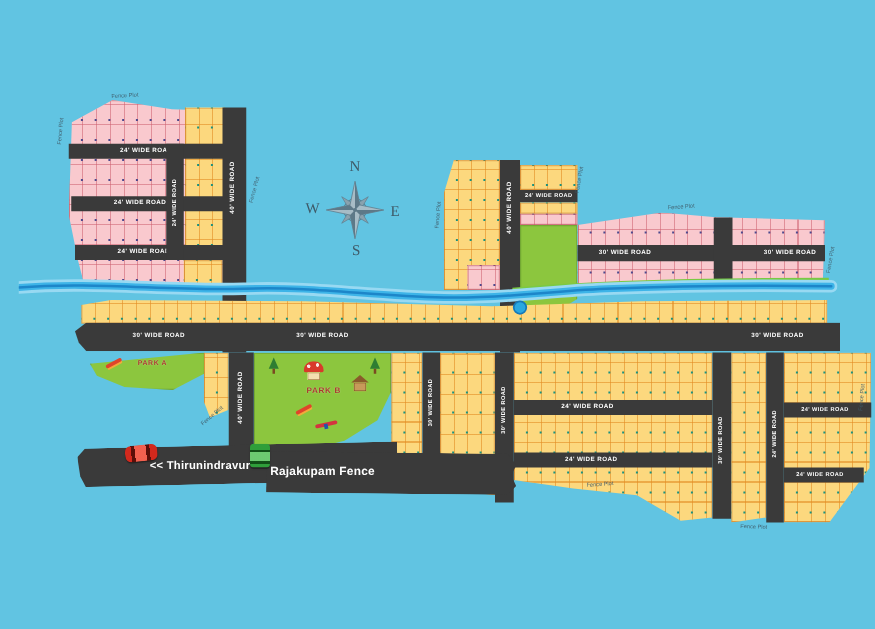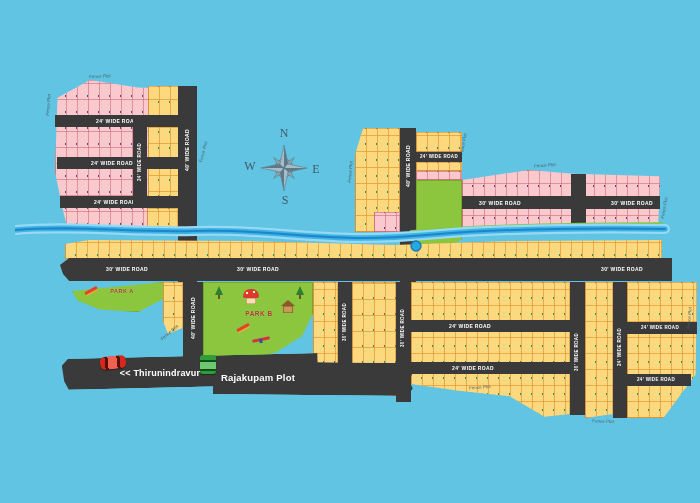--- a/index.html
+++ b/index.html
@@ -206,16 +206,16 @@
   <div class="rlabel s" style="left:656px;top:380px;">24' WIDE ROAD</div>
   <div class="fence" style="left:690px;top:318px;transform:translate(-50%,-50%) rotate(-85deg);">Fence Plot</div>
 
   <div class="road" style="left:62px;top:356px;width:256px;height:31px;transform:rotate(-1.3deg);
               clip-path:polygon(0 22%,2.5% 0,100% 0,100% 100%,2.5% 100%,0.8% 72%);"></div>
   <div class="signtext" style="left:160px;top:373px;">&lt;&lt; Thirunindravur</div>
   <div class="red-car" style="left:100px;top:356px;"></div>
 
   <div class="road" style="left:213px;top:362px;width:200px;height:33px;transform:rotate(0.6deg);
               clip-path:polygon(0 0,96.5% 0,100% 28%,98% 52%,100% 78%,96.5% 100%,0 100%);"></div>
-  <div class="signtext" style="left:258px;top:378px;font-size:9.5px;">Rajakupam Plot</div>
+  <div class="signtext" style="left:258px;top:378px;font-size:9.5px;">Rajakupam Fence</div>
   <div class="green-truck" style="left:200px;top:355px;"></div>
 
 </div>
 
 </body></html>

